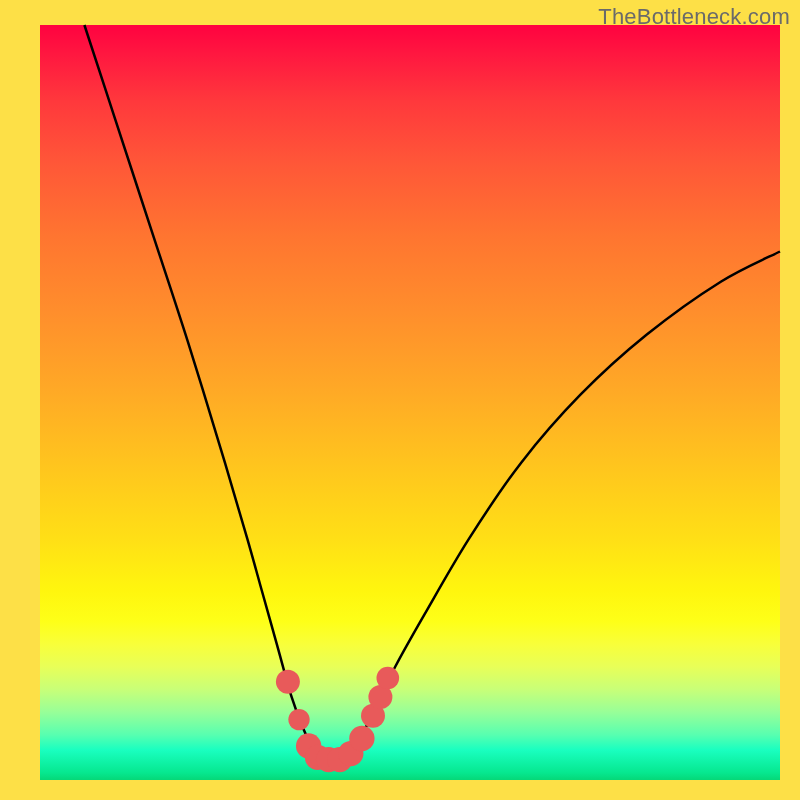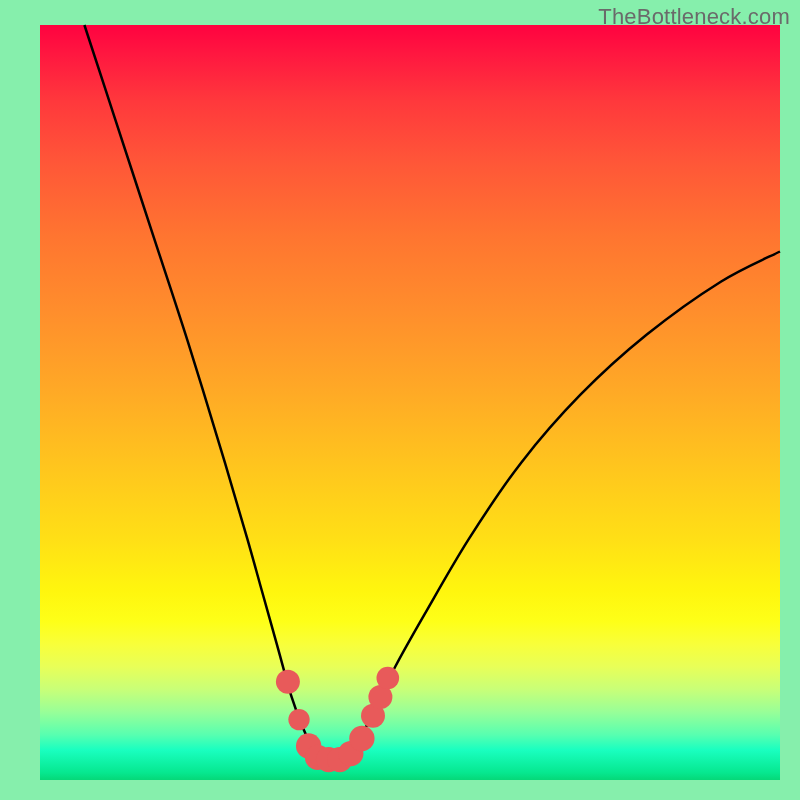--- a/index.html
+++ b/index.html
@@ -9,21 +9,21 @@
     height: 800px;
     background: #000;
     overflow: hidden;
   }
   .frame {
     position: absolute;
     left: 0;
     top: 0;
     width: 800px;
     height: 800px;
-    background: #86efac;
+    background: #fde047;
   }
   .plot {
     position: absolute;
     left: 40px;
     top: 25px;
     width: 740px;
     height: 755px;
     background: linear-gradient(to bottom,
       #ff0240 0%,
       #ff1840 4%,

